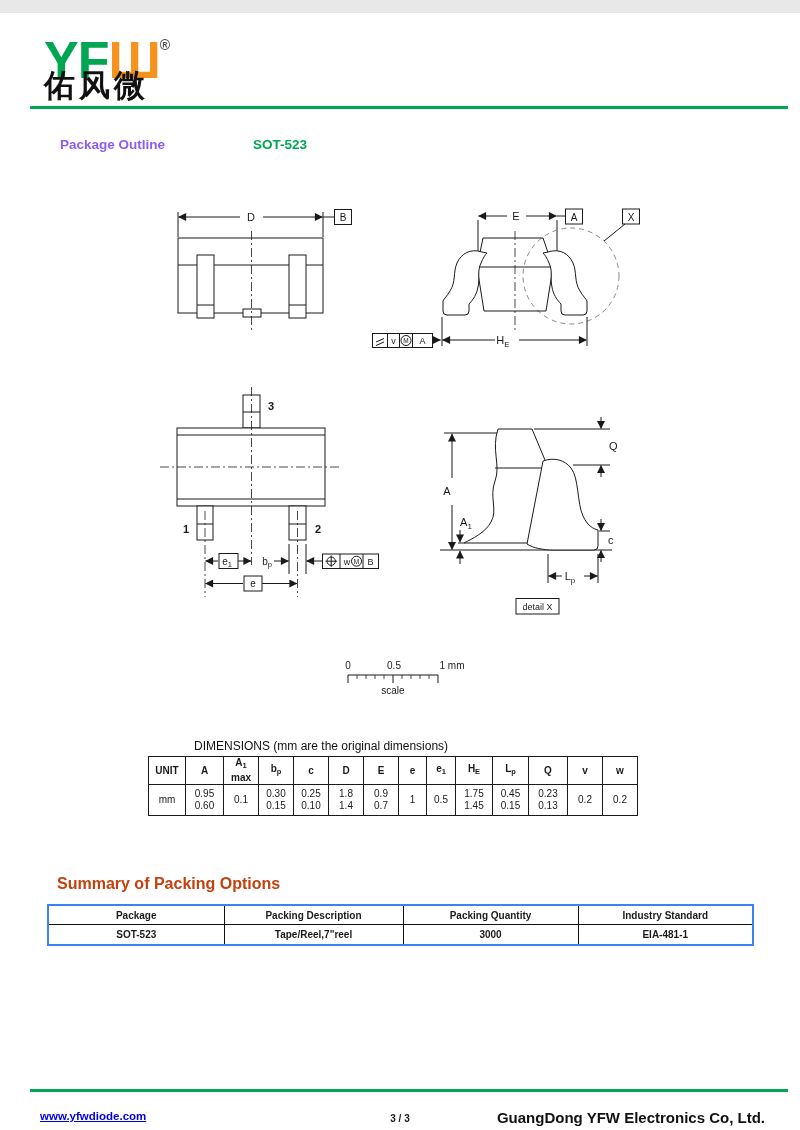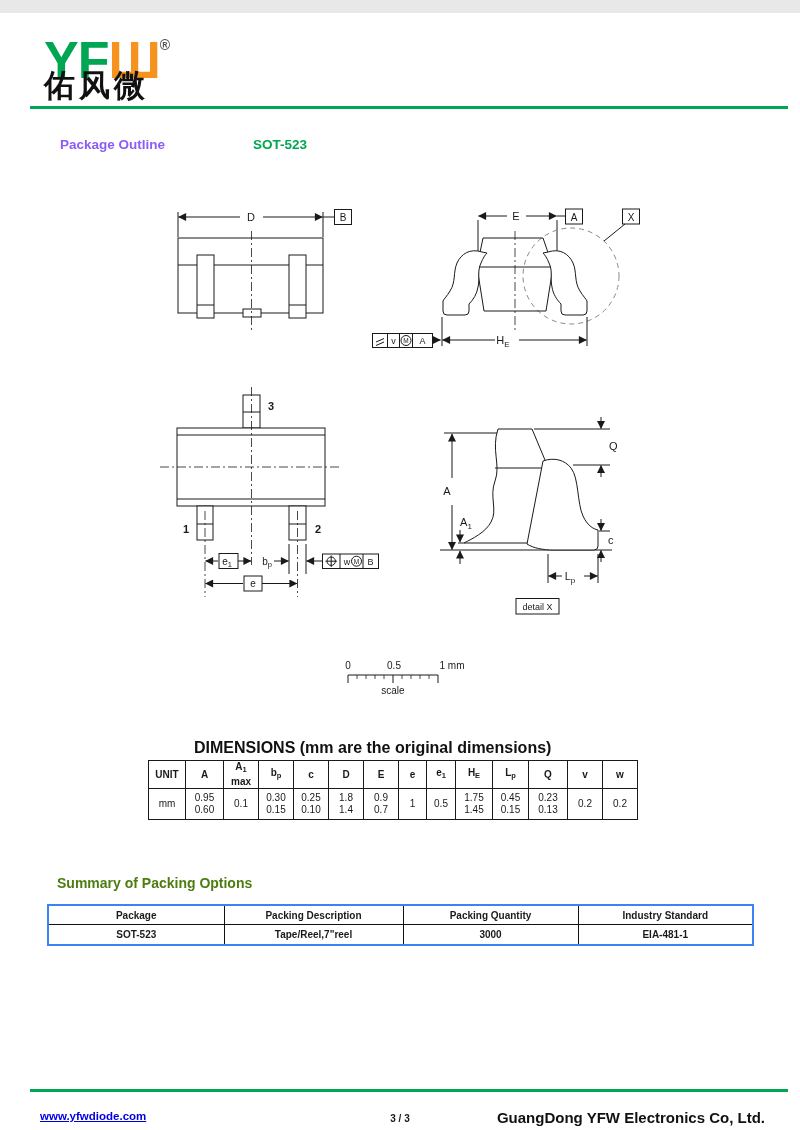--- a/index.html
+++ b/index.html
@@ -24,32 +24,32 @@
   svg text{fill:#1a1a1a;font-family:"Liberation Sans","DejaVu Sans",sans-serif;}
   .dlab{font-size:11px;}
   .blab{font-size:10px;}
   .pin{font-size:11px;font-weight:bold;}
   .flab{font-size:9px;}
   .mlab{font-size:6.5px;}
   .slab{font-size:10px;}
   .cap{font-size:9px;}
   
   .dims{top:726px;left:148px;}
-  .dims-title{font-size:16px;font-weight:bold;margin:0 0 3px 0;color:#111;padding-left:46px;}
+  .dims-title{font-size:12px;font-weight:normal;margin:0 0 3px 0;color:#111;padding-left:46px;}
   table.dimtab{border-collapse:collapse;table-layout:fixed;}
   table.dimtab th,table.dimtab td{
     border:1px solid #1a1a1a;text-align:center;vertical-align:middle;
     font-size:10px;padding:0;line-height:12px;
   }
   table.dimtab{border:1.5px solid #1a1a1a;}
   table.dimtab th{font-weight:bold;height:25px;}
   table.dimtab td{height:30px;font-weight:normal;}
   table.dimtab sub{font-size:7.5px;vertical-align:-2px;}
   
-  .packing-title{top:862px;left:57px;font-size:14px;font-weight:bold;color:#4d7c0f;text-align:center;}
+  .packing-title{top:862px;left:57px;font-size:16px;font-weight:bold;color:#c2410c;text-align:center;}
   .packtab-wrap{top:891px;left:47px;}
   table.packtab{border-collapse:collapse;table-layout:fixed;border:2px solid #3b82f6;}
   table.packtab th,table.packtab td{
     border:1px solid #111;text-align:center;font-size:10px;font-weight:bold;padding:0;
   }
   table.packtab th{height:18px;}
   table.packtab td{height:19px;}
   
   .website{top:1097px;left:40px;font-size:11.5px;font-weight:bold;color:#0000e0;text-decoration:underline;}
   .pageno{top:1100px;left:0;width:800px;text-align:center;font-size:10px;font-weight:bold;}

